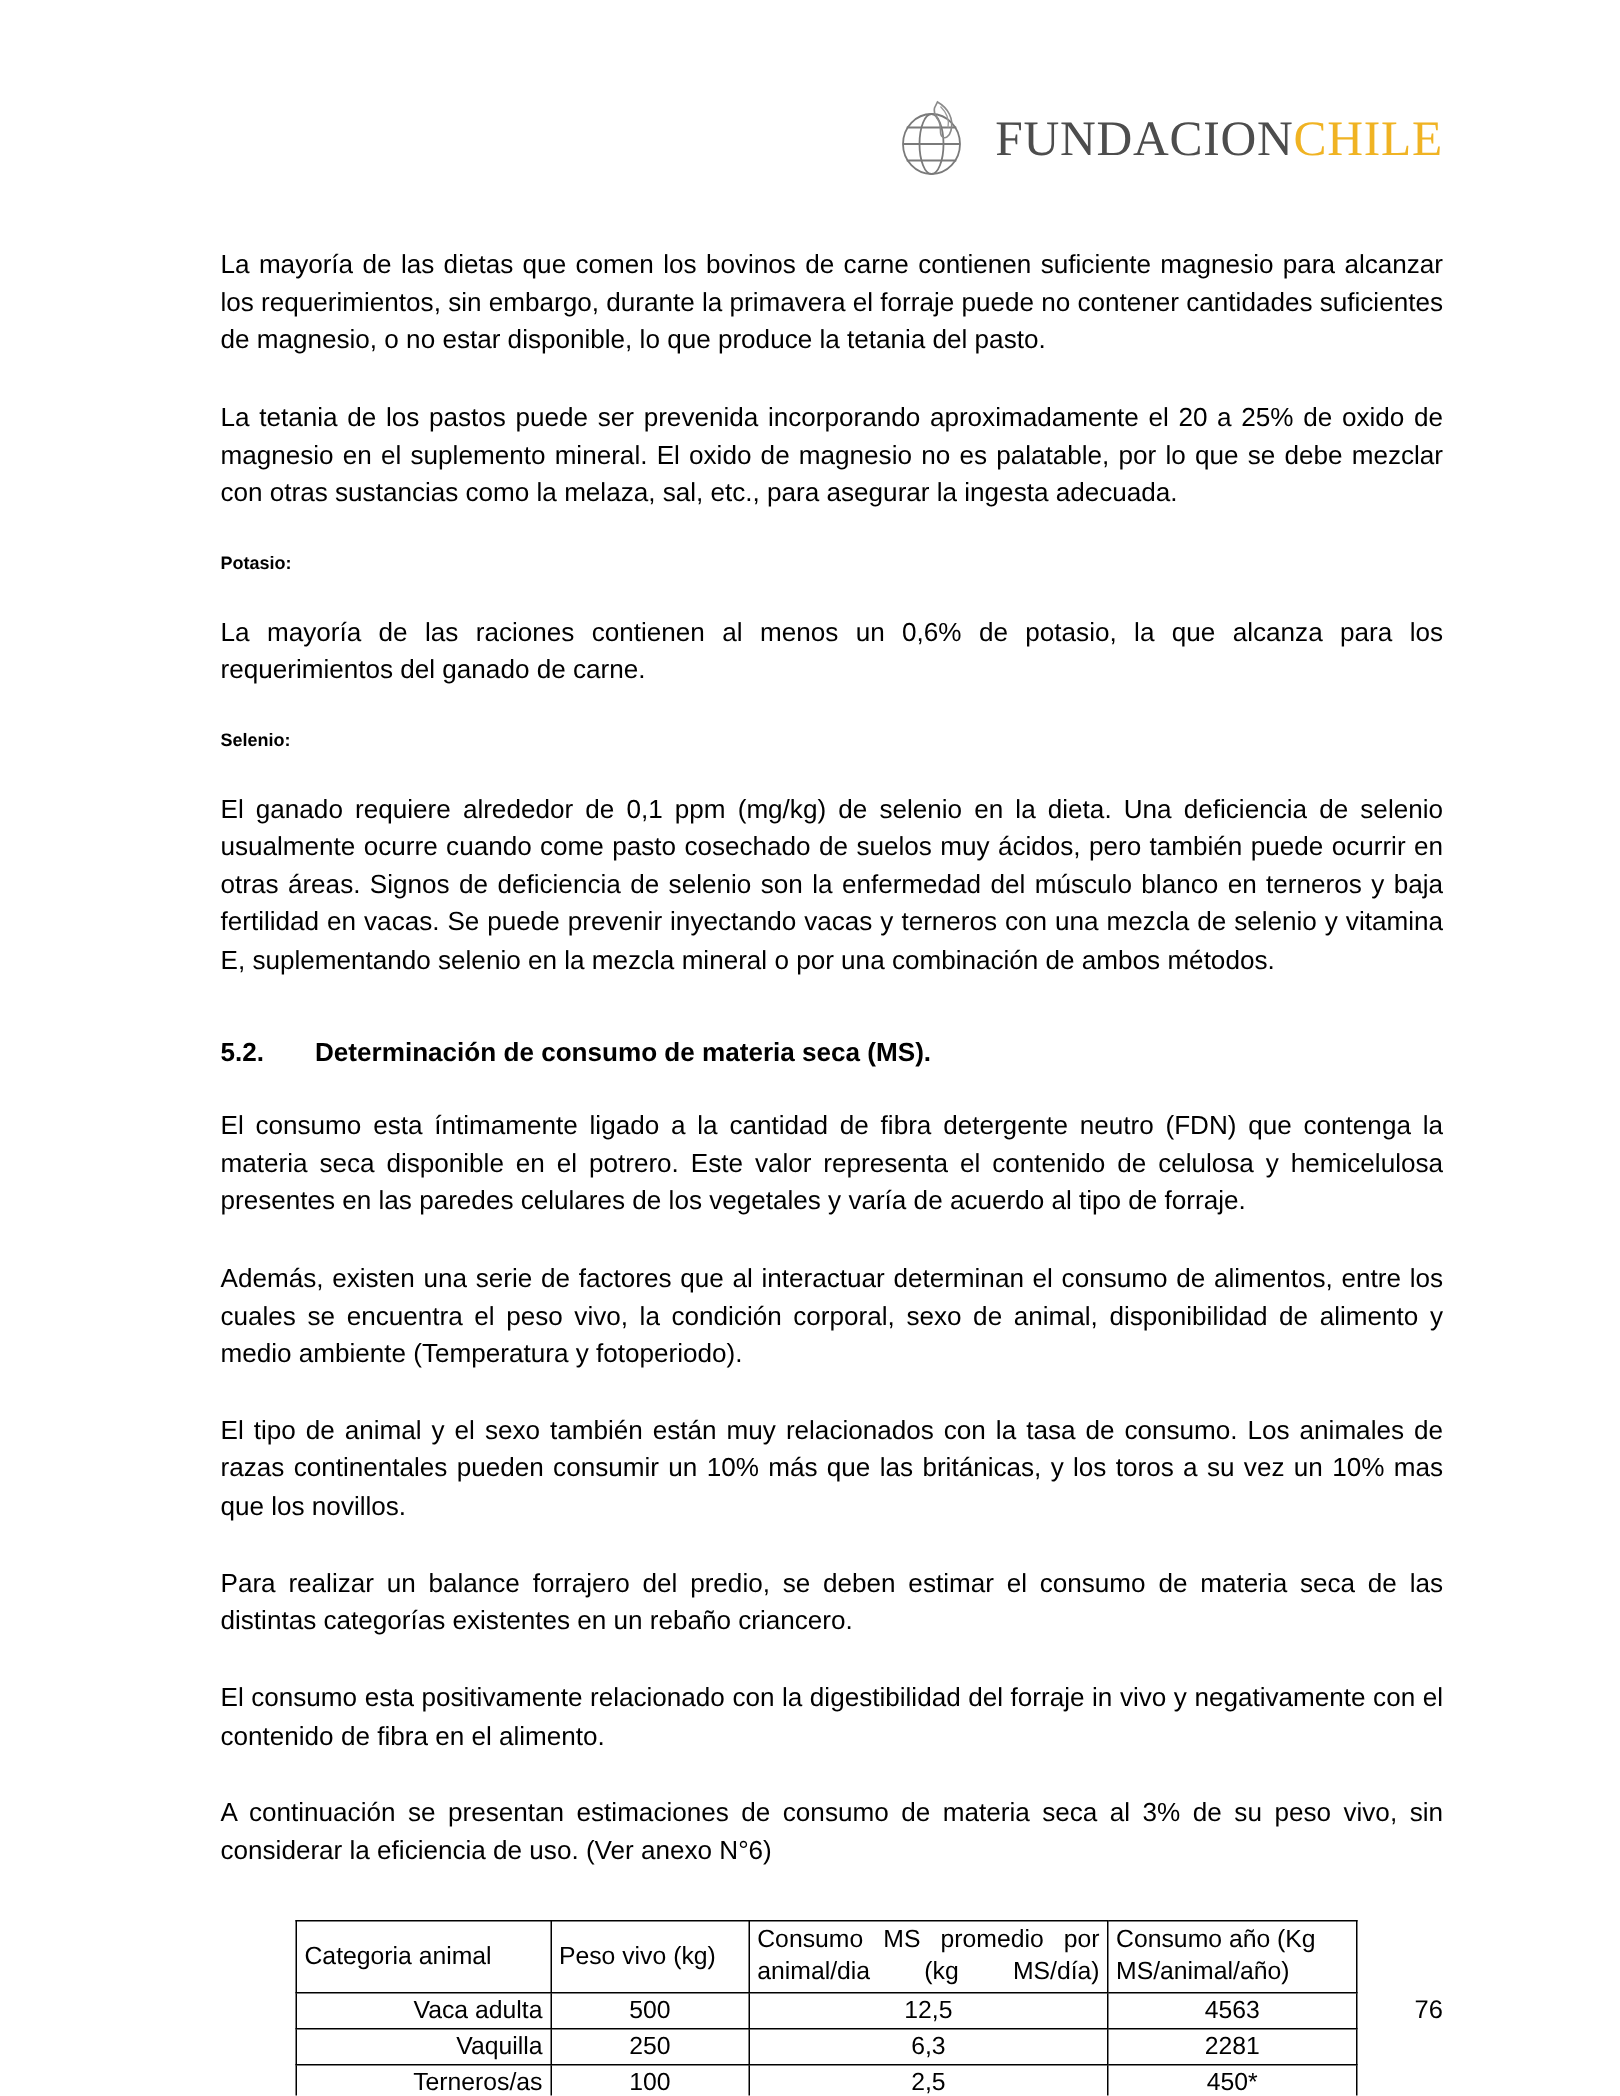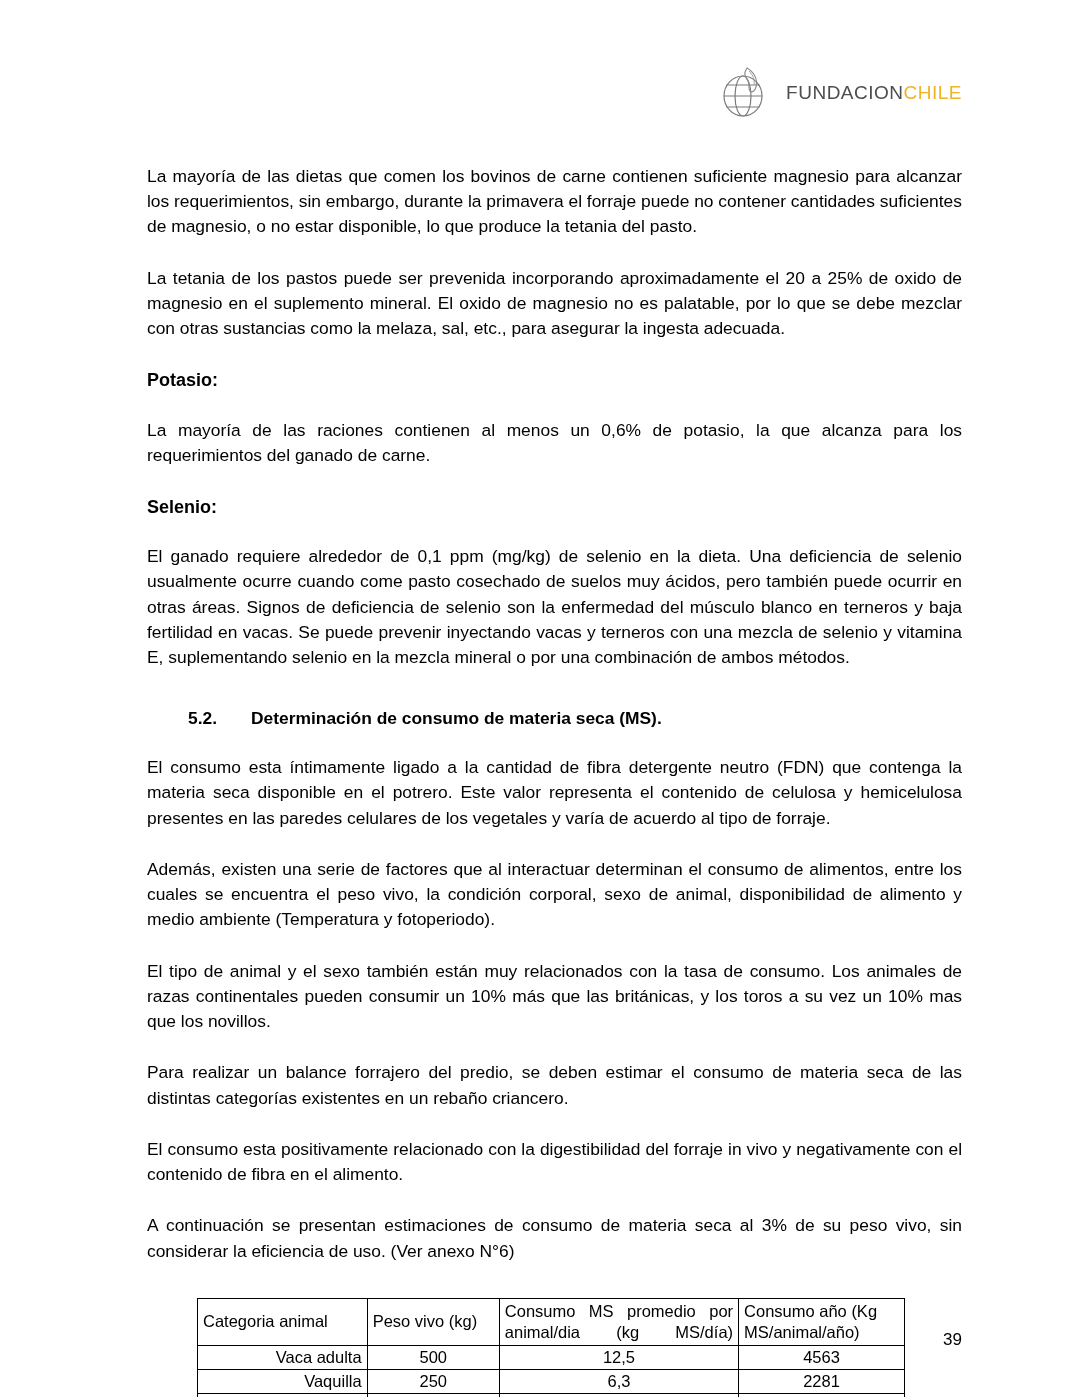--- a/index.html
+++ b/index.html
@@ -32,22 +32,22 @@
     gap: 10px;
   }
   .logo-mark {
     width: 62px;
     height: 62px;
     position: relative;
     flex: none;
   }
   .logo-mark svg { display: block; }
   .logo-text {
-    font-family: Liberation Sans, sans-serif;
-    font-size: 19px;
+    font-family: Liberation Serif, serif;
+    font-size: 33px;
     letter-spacing: 0.5px;
     white-space: nowrap;
   }
   .logo-text .dark { color: #4d4d4d; }
   .logo-text .accent { color: #f0b323; }
 
   
   .content {
     position: absolute;
     left: 147px;
@@ -57,34 +57,33 @@
   p.para {
     margin: 0 0 26px 0;
     font-size: 17.4px;
     line-height: 1.45;
     text-align: justify;
     color: #000;
   }
   p.para:last-child { margin-bottom: 0; }
   h3.subhead {
     margin: 0 0 24px 0;
-    font-size: 18px;
+    font-size: 12px;
     font-weight: bold;
     line-height: 1.45;
   }
   .section-head {
     display: flex;
     margin: 38px 0 26px 0;
     font-size: 17.4px;
     font-weight: bold;
   }
   .section-head .num {
     width: 63px;
     flex: none;
-    margin-left: 41px;
   }
   
   .table-wrap {
     margin-top: 34px;
     margin-left: 50px;
     width: 708px;
   }
   table.data {
     border-collapse: collapse;
     width: 100%;
@@ -190,14 +189,14 @@
             <td class="c">2,5</td>
             <td class="c">450*</td>
           </tr>
 
         </tbody>
       </table>
     </div>
 
   </div>
 
-  <div class="pageno">39</div>
+  <div class="pageno">76</div>
 </div>
 
 </body></html>

